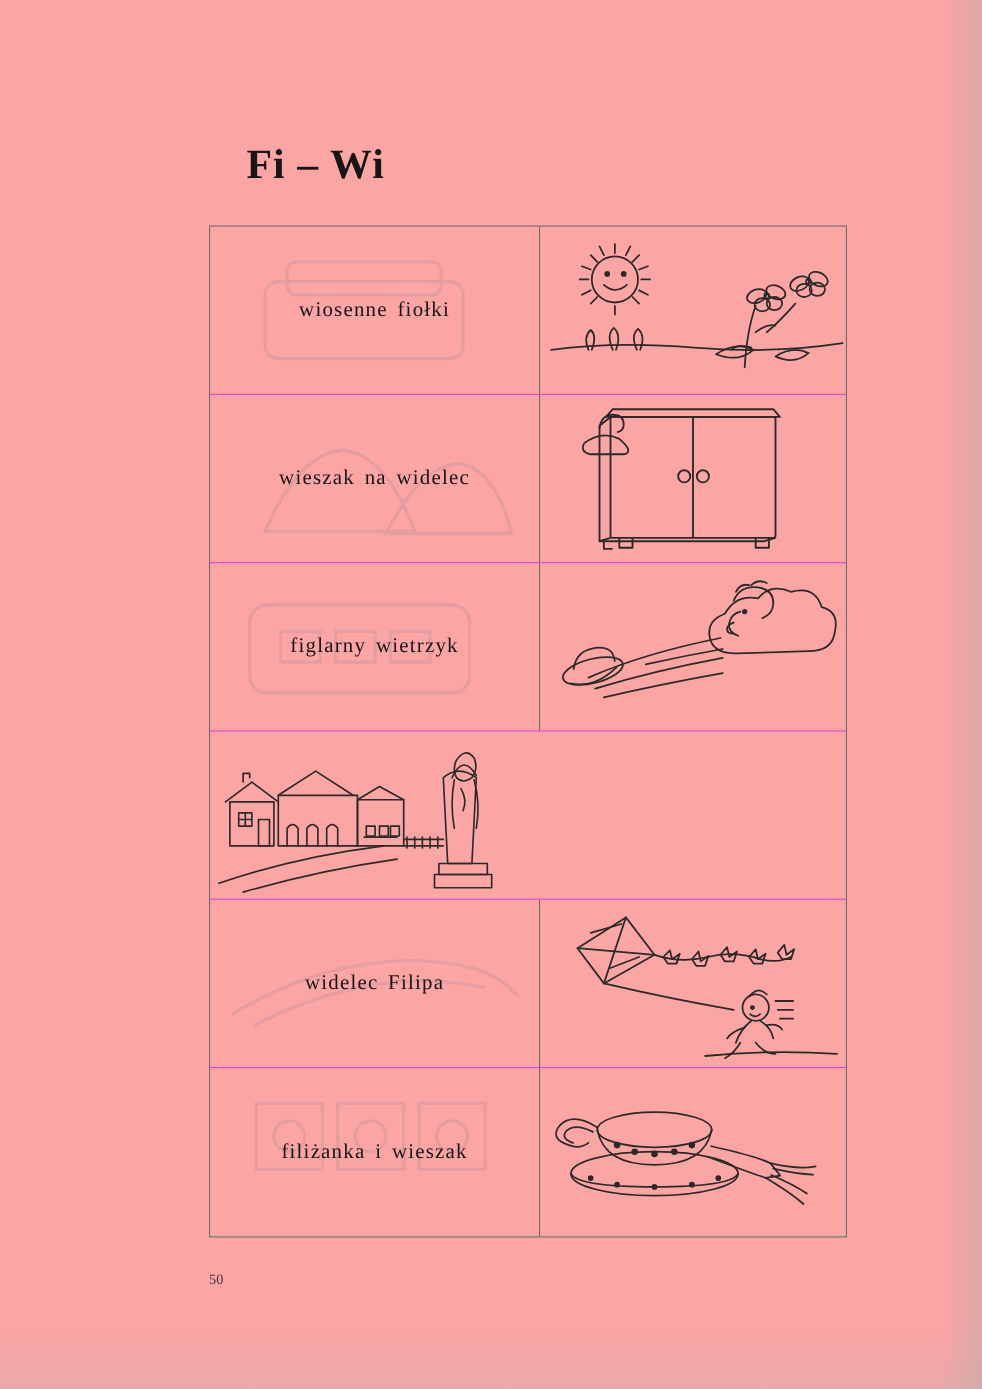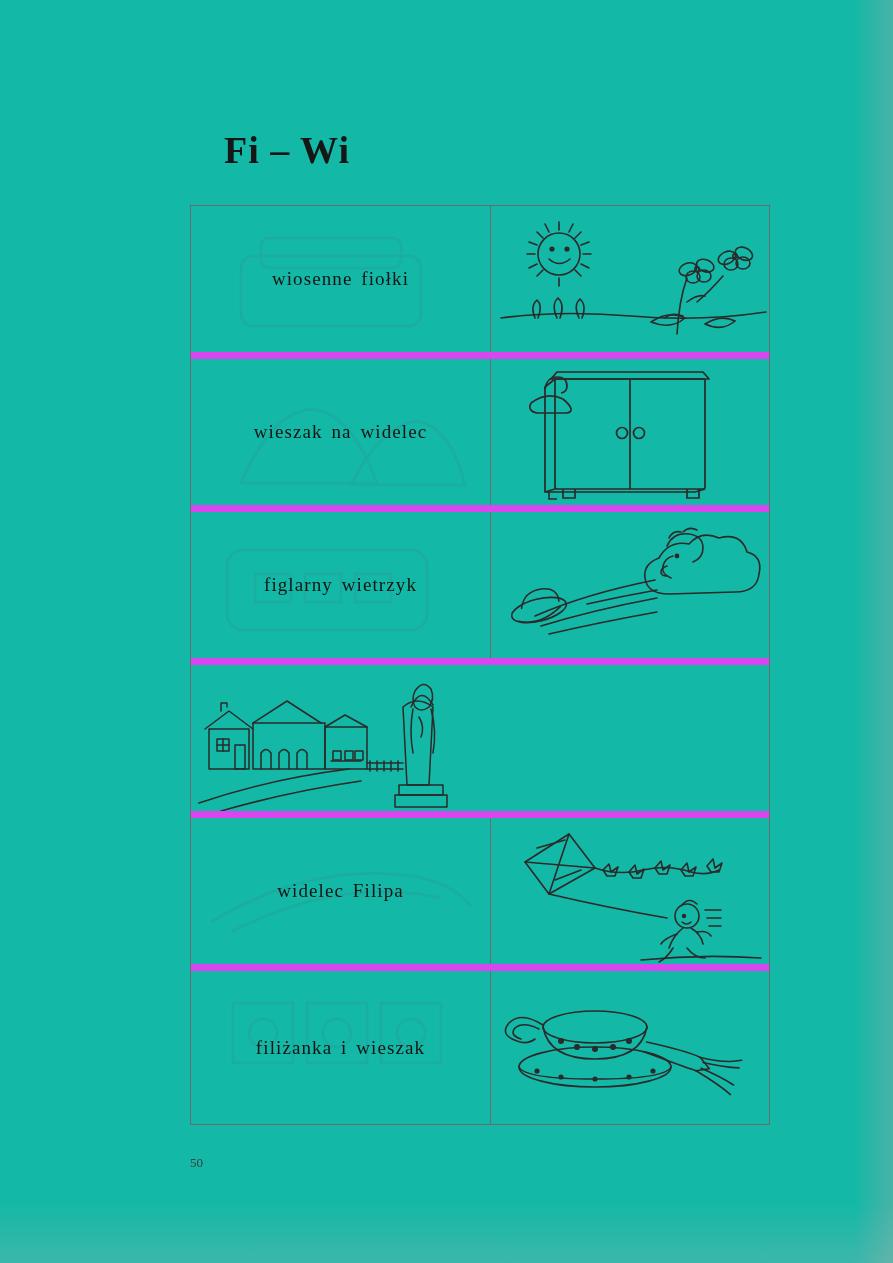--- a/index.html
+++ b/index.html
@@ -13,21 +13,21 @@
     position: relative;
     font-family: "Liberation Serif", serif;
     color: #1a1a1a;
     overflow: hidden;
   }
   .page {
     position: absolute;
     left: 0; top: 0;
     width: 893px;
     height: 1263px;
-    background: #14b8a6;
+    background: #fca5a5;
   }
   
   .scan-edge-right {
     position: absolute;
     right: 0; top: 0;
     width: 38px; height: 1263px;
     background: linear-gradient(to right, rgba(255,255,255,0), rgba(170,170,170,0.35));
     pointer-events: none;
   }
   .scan-edge-bottom {
@@ -53,21 +53,21 @@
     position: absolute;
     left: 190px;
     top: 205px;
     width: 580px;
     border: 1px solid #6c6c6c;
     box-sizing: border-box;
   }
   .row {
     display: flex;
     height: 153px;
-    border-bottom: 7px solid #d946ef;
+    border-bottom: 1px solid #d946ef;
     box-sizing: border-box;
   }
   .row:last-child { border-bottom: none; }
 
   .cell-text {
     width: 300px;
     box-sizing: border-box;
     border-right: 1px solid #6c6c6c;
     display: flex;
     align-items: center;

